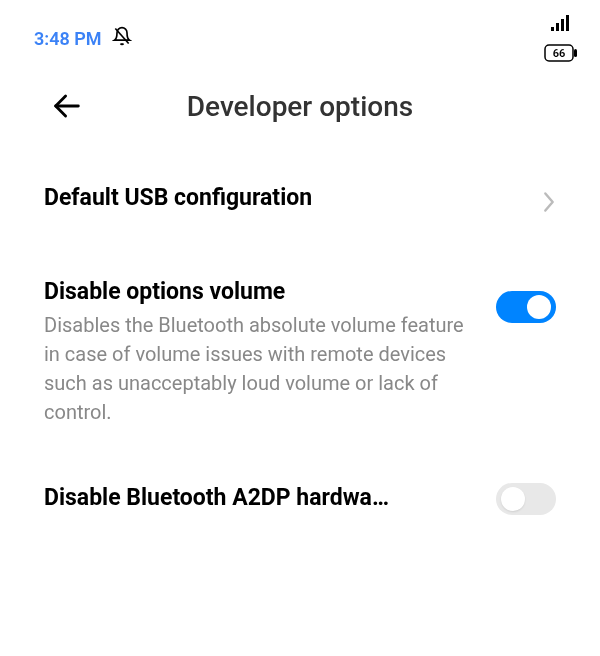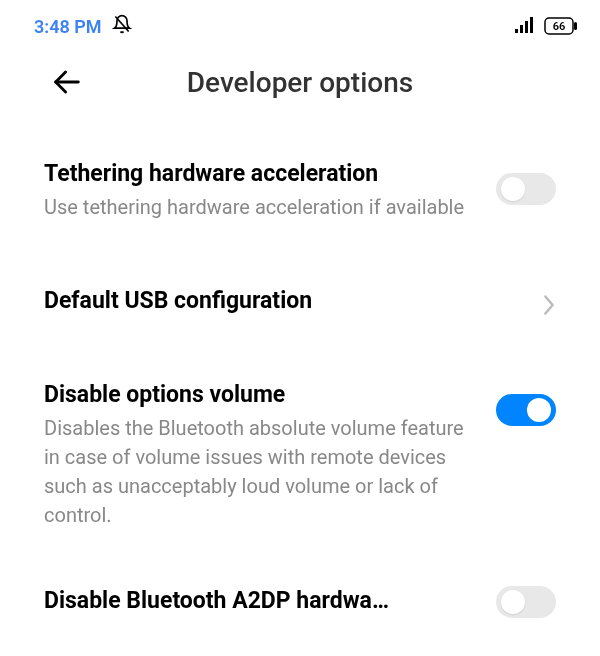--- a/index.html
+++ b/index.html
@@ -25,20 +25,21 @@
     }
     .status-left {
       display: flex;
       align-items: center;
       gap: 10px;
     }
     .status-right {
       display: flex;
       align-items: center;
       gap: 9px;
+      flex-direction: column;
     }
     .header {
       display: flex;
       align-items: flex-end;
       padding: 18px 44px 28px 44px;
       position: relative;
     }
     .back-arrow {
       position: absolute;
       left: 50px;
@@ -169,29 +170,20 @@
     <svg width="34" height="34" viewBox="0 0 24 24" fill="none" stroke="#000" stroke-width="2" stroke-linecap="round" stroke-linejoin="round">
       <line x1="20" y1="12" x2="4" y2="12"></line>
       <polyline points="11 19 4 12 11 5"></polyline>
     </svg>
   </div>
   <div class="page-title">Developer options</div>
 </div>
 
 <div class="settings-list">
 
-  <div class="setting-item">
-    <div class="setting-content">
-      <div class="setting-title">Tethering hardware acceleration</div>
-      <div class="setting-subtitle">Use tethering hardware acceleration if available</div>
-    </div>
-    <div class="toggle off">
-      <div class="toggle-knob"></div>
-    </div>
-  </div>
 
   <div class="setting-item setting-item-link">
     <div class="setting-content">
       <div class="setting-title">Default USB configuration</div>
     </div>
     <div class="chevron">
       <svg width="14" height="22" viewBox="0 0 10 18" fill="none" stroke="#bbb" stroke-width="2" stroke-linecap="round" stroke-linejoin="round">
         <polyline points="2 2 8 9 2 16"></polyline>
       </svg>
     </div>

